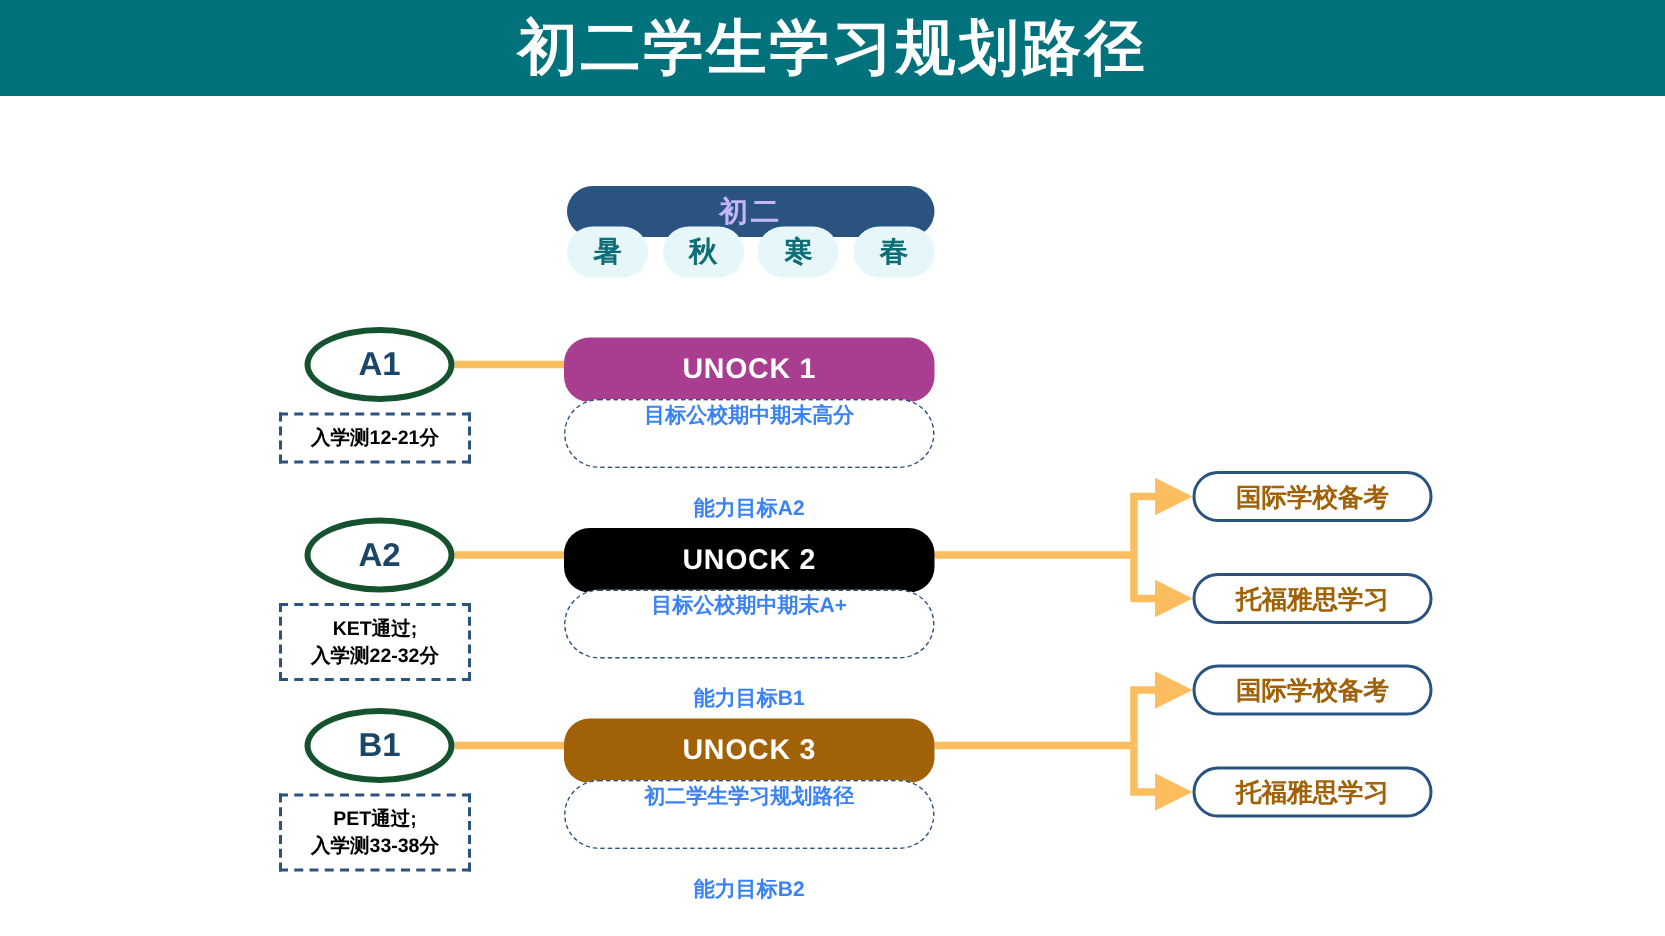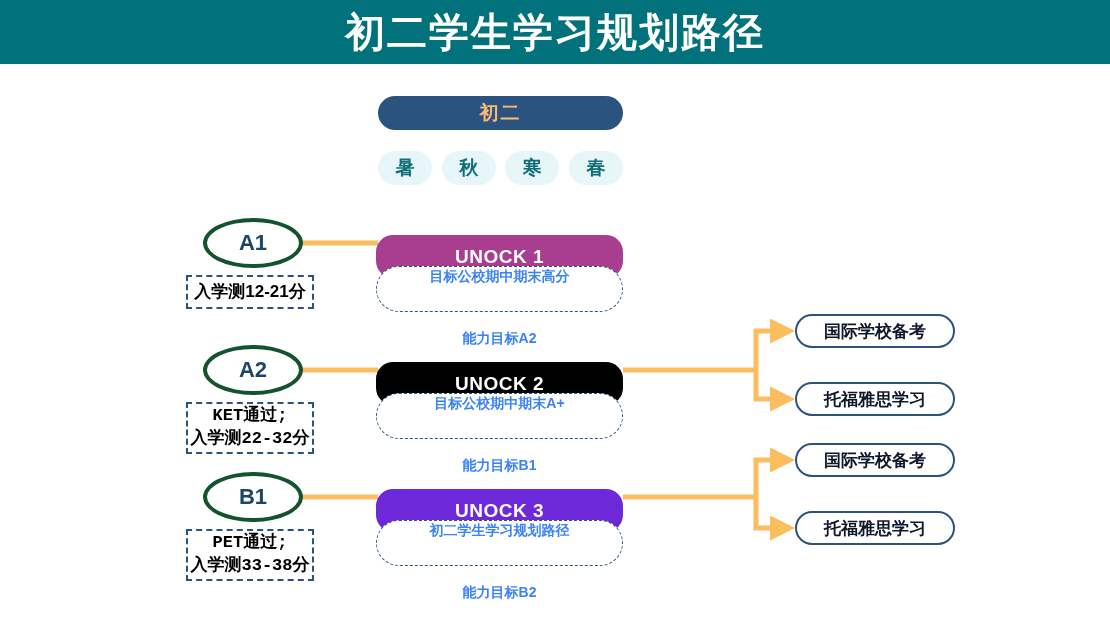--- a/index.html
+++ b/index.html
@@ -39,28 +39,28 @@
     position: absolute;
     left: 0; top: 0;
     width: 1110px;
     height: 624px;
     pointer-events: none;
   }
 
   
   #grade-pill {
     position: absolute;
-    left: 378px; top: 96px;
+    left: 378px; top: 124px;
     width: 245px; height: 34px;
     background: #2B5380;
     border-radius: 17px;
     display: flex;
     align-items: center;
     justify-content: center;
-    color: #fdba74;
+    color: #c4b5fd;
     font-size: 19px;
     font-weight: 700;
     letter-spacing: 2px;
   }
 
   
   #season-row {
     position: absolute;
     left: 378px; top: 151px;
     width: 245px; height: 34px;
@@ -106,31 +106,31 @@
     left: 186px;
     width: 128px;
     border: 2px dashed #2B5380;
     background: #ffffff;
     display: flex;
     flex-direction: column;
     align-items: center;
     justify-content: center;
     text-align: right;
     color: #000000;
-    font-size: 17px;
+    font-size: 13px;
     font-weight: 700;
     line-height: 1.35;
     box-sizing: border-box;
   }
   .prereq-single { top: 57px; height: 34px; }
-  .prereq-double { top: 57px; height: 52px; font-family: Liberation Mono, monospace; }
+  .prereq-double { top: 57px; height: 52px; }
 
   .unock-bar {
     position: absolute;
-    left: 376px; top: 17px;
+    left: 376px; top: 7px;
     width: 247px; height: 43px;
     border-radius: 17px;
     display: flex;
     align-items: center;
     justify-content: center;
     color: #ffffff;
     font-size: 19px;
     font-weight: 700;
     letter-spacing: 0.5px;
   }
@@ -158,21 +158,21 @@
   
   .outcome-pill {
     position: absolute;
     width: 160px; height: 34px;
     border: 2px solid #2B5380;
     border-radius: 17px;
     background: #ffffff;
     display: flex;
     align-items: center;
     justify-content: center;
-    color: #0f172a;
+    color: #a16207;
     font-size: 17px;
     font-weight: 700;
     box-sizing: border-box;
   }
   #outcome-pill-0 { left: 795px; top: 314px; }
   #outcome-pill-1 { left: 795px; top: 382px; }
   #outcome-pill-2 { left: 795px; top: 443px; }
   #outcome-pill-3 { left: 795px; top: 511px; }
 </style>
 </head>
@@ -243,21 +243,21 @@
     <span>能力目标B1</span>
   </div>
 </div>
 
 <div class="level-row" id="level-row-2">
   <div class="level-ellipse">B1</div>
   <div class="prereq-box prereq-double">
     <span>PET通过;</span>
     <span>入学测33-38分</span>
   </div>
-  <div class="unock-bar" style="background:#6d28d9">UNOCK 3</div>
+  <div class="unock-bar" style="background:#a16207">UNOCK 3</div>
   <div class="goal-box">
     <span>初二学生学习规划路径</span>
     <span>能力目标B2</span>
   </div>
 </div>
 
 <div class="outcome-pill" id="outcome-pill-0">国际学校备考</div>
 <div class="outcome-pill" id="outcome-pill-1">托福雅思学习</div>
 <div class="outcome-pill" id="outcome-pill-2">国际学校备考</div>
 <div class="outcome-pill" id="outcome-pill-3">托福雅思学习</div>

